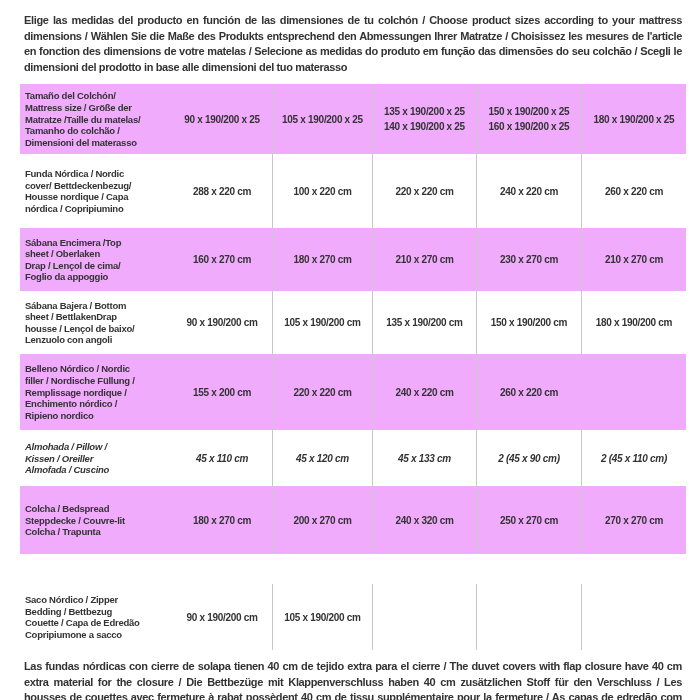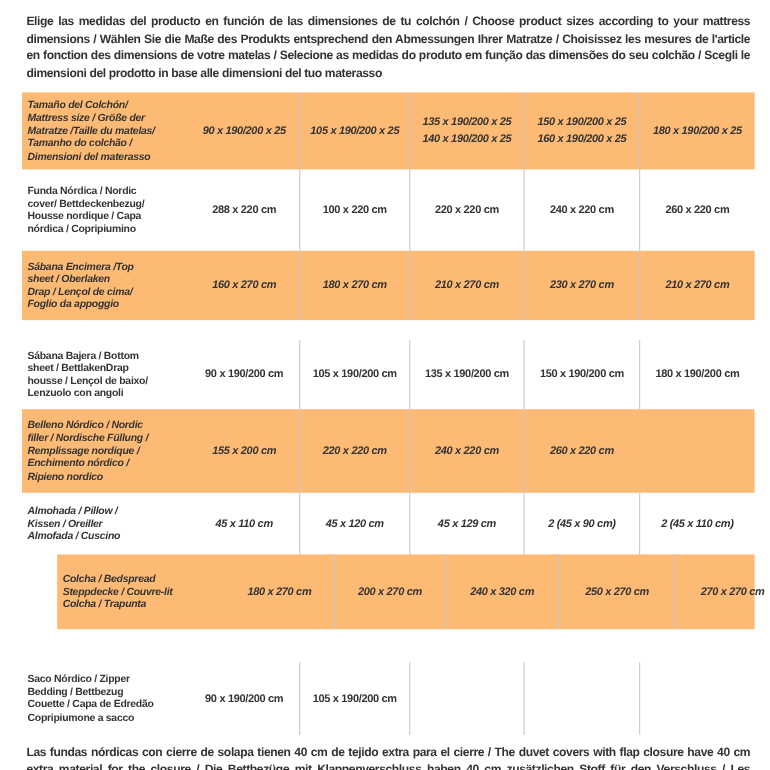--- a/index.html
+++ b/index.html
@@ -18,28 +18,28 @@
     line-height: 1.42;
     letter-spacing: -0.35px;
     text-align: justify;
   }
   .size-table { margin: 0 14px 0 20px; }
   .row {
     display: grid;
     grid-template-columns: 152px 100px 100px 104px 105px 105px;
     align-items: stretch;
   }
-  .row.shade { background: #fdba74; font-style: italic; }
+  .row.shade { background: #f0abfc; }
   .row:nth-child(1) { min-height: 68px; }
   .row:nth-child(2) { min-height: 74px; }
   .row:nth-child(3) { min-height: 63px; }
-  .row:nth-child(4) { min-height: 63px; margin-top: 18px; }
+  .row:nth-child(4) { min-height: 63px; }
   .row:nth-child(5) { min-height: 76px; }
   .row:nth-child(6) { min-height: 56px; font-style: italic; }
-  .row:nth-child(7) { min-height: 68px; margin-left: 32px; }
+  .row:nth-child(7) { min-height: 68px; }
   .row:nth-child(8) { min-height: 66px; margin-top: 30px; }
   .label {
     display: flex; align-items: center;
     padding: 6px 4px 6px 5px;
     font-size: 9.5px;
     font-weight: bold;
     line-height: 1.22;
     letter-spacing: -0.25px;
     white-space: pre-line;
   }
@@ -134,21 +134,21 @@
       <div class="cell">240 x 220 cm</div>
       <div class="cell">260 x 220 cm</div>
     </div>
 
     <div class="row">
       <div class="label">Almohada  / Pillow /
 Kissen / Oreiller
 Almofada / Cuscino</div>
       <div class="cell">45 x 110 cm</div>
       <div class="cell">45 x 120 cm</div>
-      <div class="cell">45 x 129 cm</div>
+      <div class="cell">45 x 133 cm</div>
       <div class="cell">2 (45 x 90 cm)</div>
       <div class="cell">2 (45 x 110 cm)</div>
     </div>
 
     <div class="row shade">
       <div class="label">Colcha / Bedspread
 Steppdecke / Couvre-lit
 Colcha / Trapunta</div>
       <div class="cell">180 x 270 cm</div>
       <div class="cell">200 x 270 cm</div>

